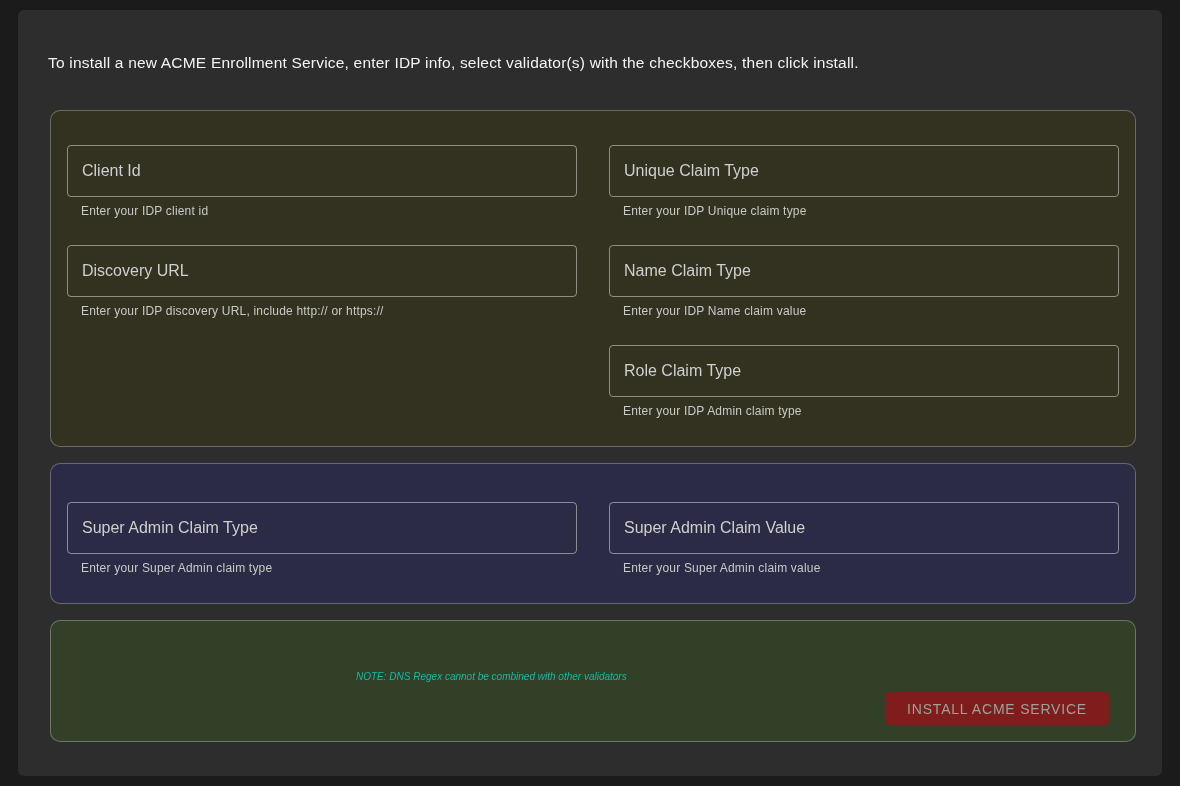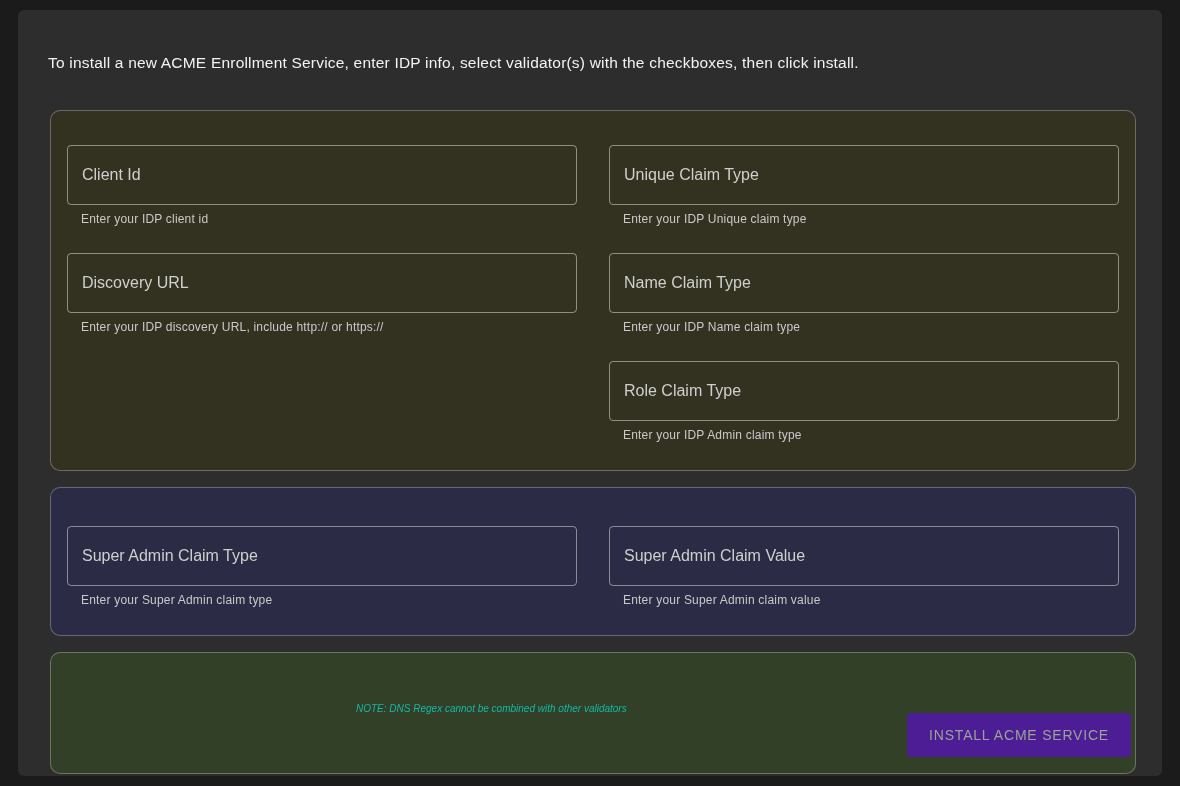--- a/index.html
+++ b/index.html
@@ -52,21 +52,21 @@
     grid-template-columns: 1fr 1fr;
     column-gap: 32px;
   }
   .col {
     display: flex;
     flex-direction: column;
     gap: 27px;
   }
   .field-block { display: flex; flex-direction: column; }
   .text-input {
-    height: 60px;
+    height: 52px;
     box-sizing: border-box;
     width: 100%;
     background: transparent;
     border: 1px solid rgba(255,255,255,0.45);
     border-radius: 4px;
     padding: 8px 14px;
     color: #e8e8e8;
     font-size: 16px;
     font-family: "Liberation Sans", sans-serif;
     outline: none;
@@ -107,25 +107,25 @@
     font-size: 15px;
   }
   .note-text {
     margin: 10px 0 0 289px;
     color: #14b8a6;
     font-size: 10px;
     font-style: italic;
   }
   .install-button {
     position: absolute;
-    right: 4px;
+    right: 26px;
     bottom: 16px;
-    height: 44px;
+    height: 33px;
     padding: 0 22px;
-    background: #4c1d95;
+    background: #7f1d1d;
     color: #9aa396;
     border: none;
     border-radius: 4px;
     font-size: 14px;
     font-family: "Liberation Sans", sans-serif;
     letter-spacing: 0.8px;
     text-transform: uppercase;
     cursor: default;
   }
 </style>
@@ -148,21 +148,21 @@
           <div class="helper-text">Enter your IDP discovery URL, include http:// or https://</div>
         </div>
       </div>
       <div class="col">
         <div class="field-block">
           <input class="text-input" type="text" placeholder="Unique Claim Type" style="">
           <div class="helper-text">Enter your IDP Unique claim type</div>
         </div>
         <div class="field-block">
           <input class="text-input" type="text" placeholder="Name Claim Type" style="">
-          <div class="helper-text">Enter your IDP Name claim type</div>
+          <div class="helper-text">Enter your IDP Name claim value</div>
         </div>
         <div class="field-block">
           <input class="text-input" type="text" placeholder="Role Claim Type" style="">
           <div class="helper-text">Enter your IDP Admin claim type</div>
         </div>
       </div>
     </div>
   </div>
 
   <div class="section section-superadmin">

